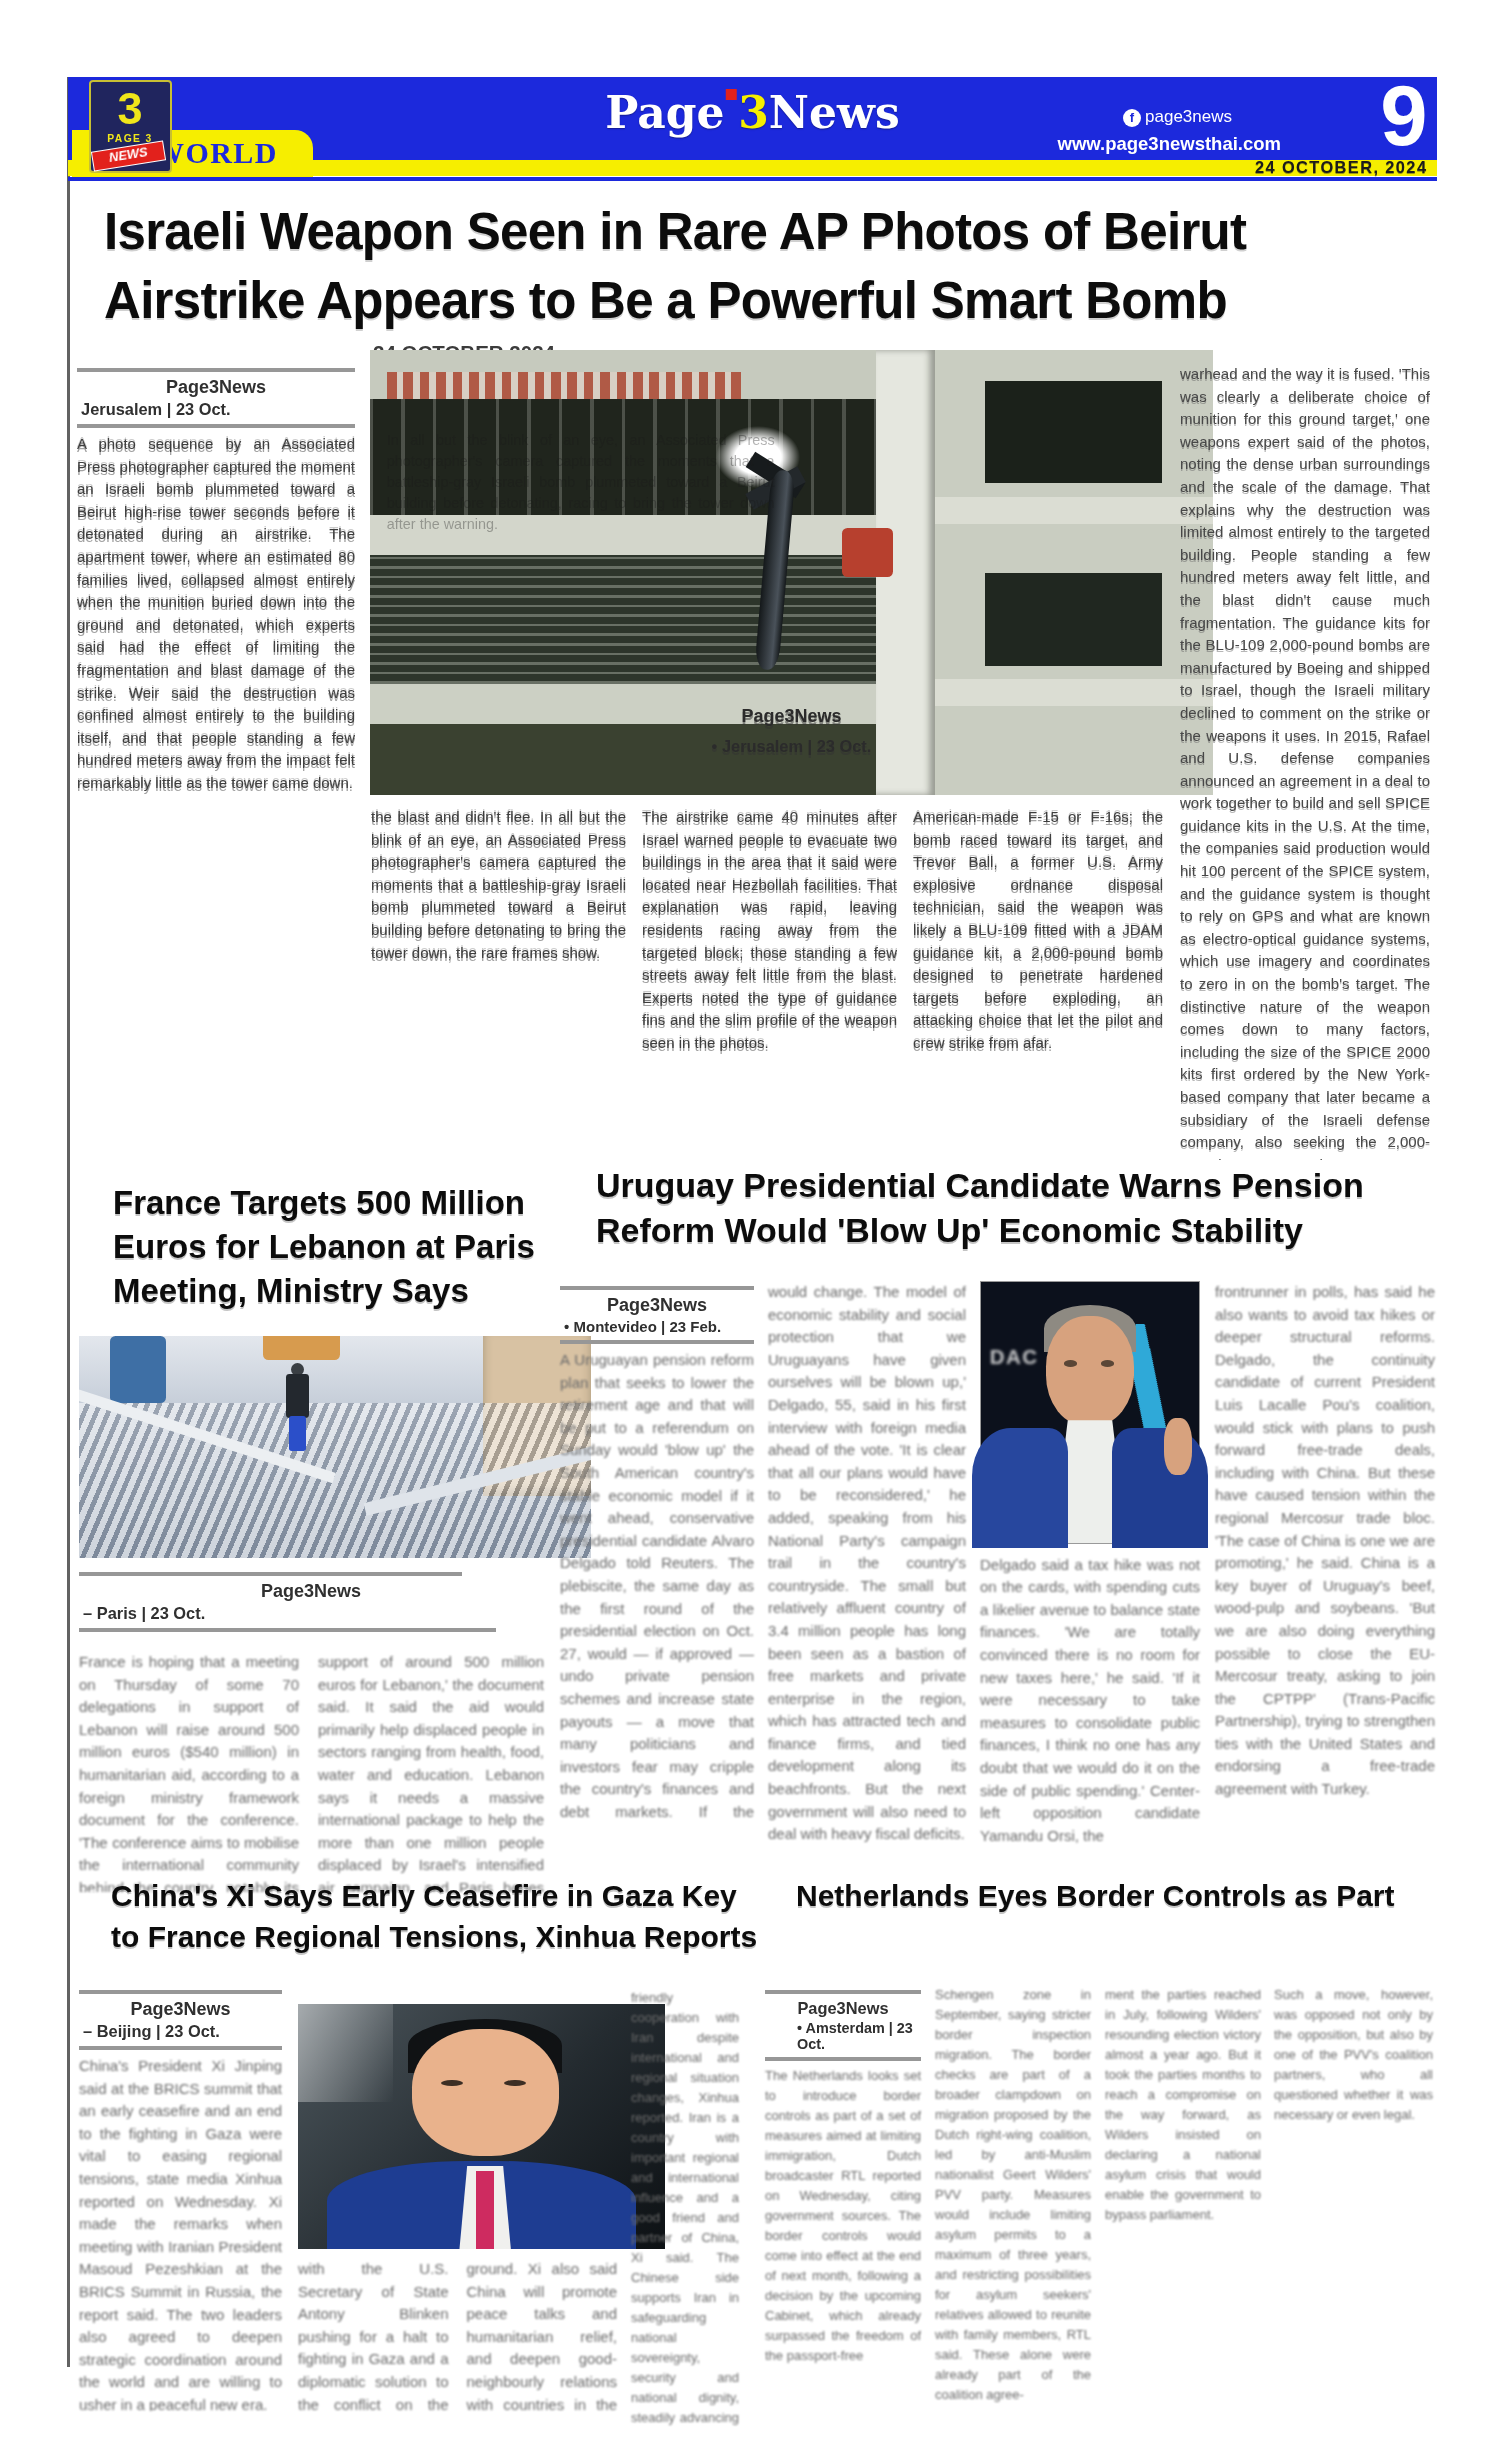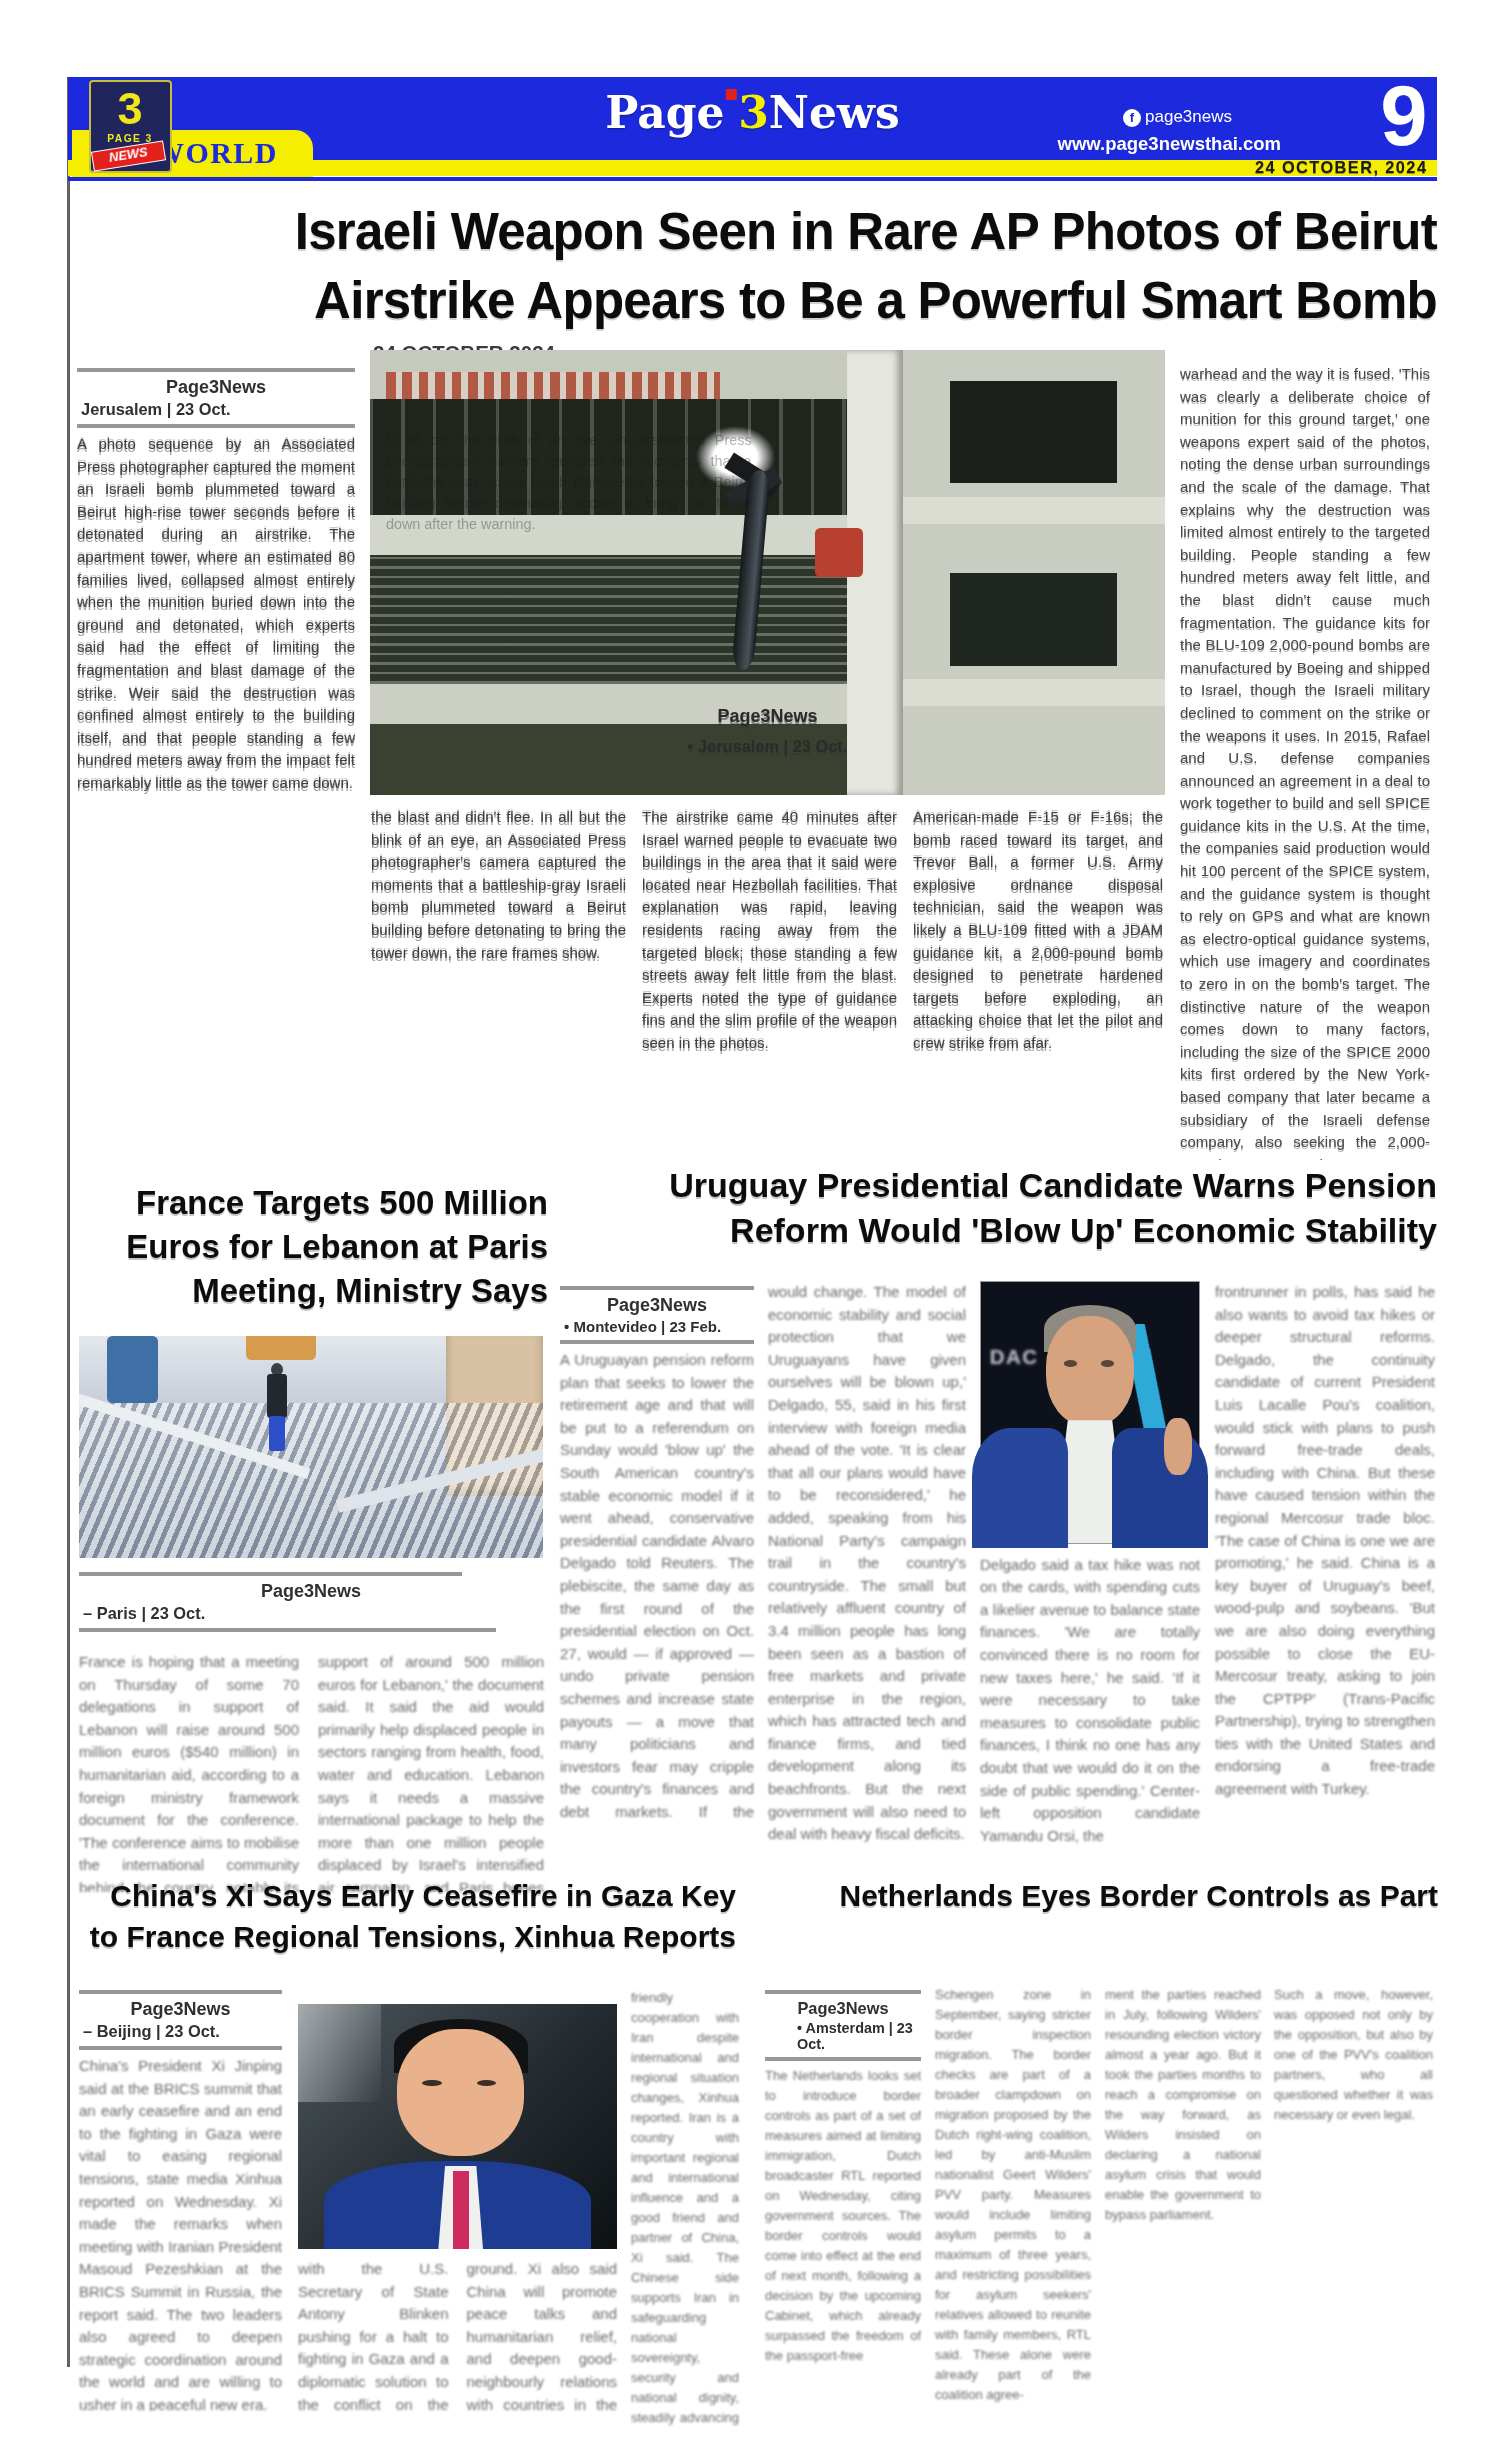--- a/index.html
+++ b/index.html
@@ -32,22 +32,22 @@
                     vertical-align:top;margin:2.7px 1.4px 0 1.4px;}
   .hdr-social{position:absolute;right:205px;top:30px;color:#fff;font-size:17px;white-space:nowrap;}
   .fb-icon{display:inline-block;width:18px;height:18px;border-radius:50%;background:#fff;color:#1c29dc;
            font-weight:bold;text-align:center;line-height:18px;font-size:13px;margin-right:4.1px;}
   .hdr-site{position:absolute;right:156px;top:56px;color:#fff;font-weight:bold;font-size:18.5px;white-space:nowrap;}
   .hdr-page9{position:absolute;right:9.6px;top:-9.6px;color:#fff;font-weight:bold;font-size:85px;filter:blur(0.2px);}
   .hdr-date{position:absolute;right:9.6px;top:81px;font-weight:bold;font-size:16.4px;color:#1b1b1b;
             letter-spacing:1.4px;filter:blur(0.5px);text-shadow:0 1.4px 0 rgba(40,40,40,.45);}
 
   
-  .hl{font-weight:bold;color:#0c0c0c;text-align:right;filter:blur(0.3px);
-      text-shadow:0 2.1px 0 rgba(40,40,40,.22);}
+  .hl{font-weight:bold;color:#0c0c0c;text-align:left;filter:blur(0.3px);
+      text-shadow:0 2.1px 0 rgba(40,40,40,.22);margin-left:36px;}
   .hl-main{position:absolute;left:68px;top:197px;width:1369px;font-size:51px;line-height:69px;letter-spacing:-0.7px;}
   .hl-sub{filter:blur(0.6px);text-shadow:0 2.1px 0 rgba(60,60,60,.3);}
   .hl-france{position:absolute;left:77px;top:1181px;width:471px;font-size:33px;line-height:44px;}
   .hl-uruguay{position:absolute;left:560px;top:1163px;width:877px;font-size:34px;line-height:45px;}
   .hl-china{position:absolute;left:75px;top:1875px;width:661px;font-size:30px;line-height:41px;}
   .hl-nether{position:absolute;left:760px;top:1875px;width:678px;font-size:30px;line-height:41px;}
   .stamp-line{position:absolute;left:373px;top:341px;font-weight:bold;font-size:20.5px;color:#3c3c3c;
               filter:blur(0.7px);text-shadow:0 6.2px 0 rgba(70,70,70,.55);}
 
   
@@ -56,21 +56,21 @@
   .by-loc{font-weight:bold;font-size:16.4px;text-align:left;color:#303030;padding:2.7px 0 0 4.1px;filter:blur(0.5px);}
 
   
   .gb{ text-align:justify;overflow:hidden;color:#4a4a4a;font-size:15px;line-height:22.6px;word-break:break-word;}
   .gb-heavy{filter:blur(0.7px);text-shadow:0 2.7px 0 rgba(70,70,70,.5),0 -2.1px 0 rgba(125,125,125,.4);color:#3e3e3e;}
   .gb-med{filter:blur(0.6px);text-shadow:0 2.1px 0 rgba(95,95,95,.45);color:#474747;}
   .gb-soft{filter:blur(1.1px);color:#6b6b6b;}
   .gb-tiny{font-size:13px;line-height:20px;}
 
   
-  .photo{position:absolute;overflow:hidden;}
+  .photo{position:absolute;overflow:hidden;padding-left:48px;}
   .photo-main{left:370px;top:350px;width:795px;height:445px;background:#c6cabe;}
   .pm-awning{position:absolute;left:2%;top:5%;width:42%;height:6%;
      background:repeating-linear-gradient(90deg,#b05a46 0 9.6px,#d8cfc4 9.6px 16.4px);}
   .pm-band1{position:absolute;left:0;top:11%;width:60%;height:26%;background:#20251d;
      background-image:repeating-linear-gradient(90deg,rgba(235,238,230,.22) 0 3.4px,transparent 3.4px 31.5px);}
   .pm-slab1{position:absolute;left:0;top:37%;width:60%;height:9%;background:#d3d6cb;border-bottom:2.1px solid #99a092;}
   .pm-band2{position:absolute;left:0;top:46%;width:60%;height:29%;background:#2d352b;
      background-image:repeating-linear-gradient(0deg,rgba(200,206,194,.38) 0 2.7px,transparent 2.7px 9.6px);}
   .pm-slab2{position:absolute;left:0;top:75%;width:60%;height:9%;background:#ccd0c4;}
   .pm-band3{position:absolute;left:0;top:84%;width:60%;height:16%;background:#3a4130;}

